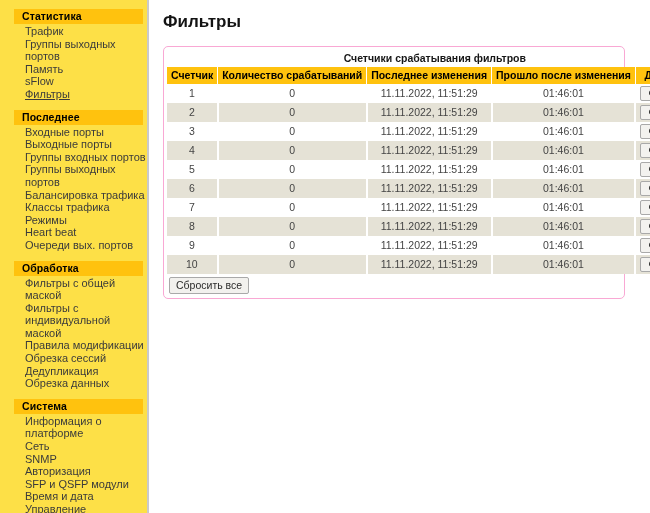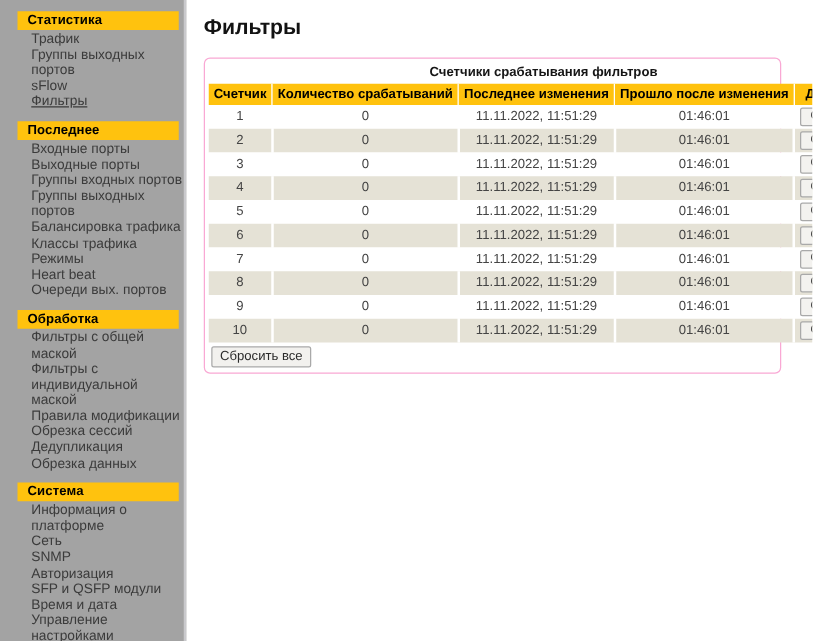--- a/index.html
+++ b/index.html
@@ -26,21 +26,21 @@
     box-sizing: border-box;
   }
 
   
   #sidebar {
     width: 149px;
     min-width: 149px;
     height: 513px;
     box-sizing: border-box;
     border-right: 2px solid #c9c9cc;
-    background: #a3a3a3;
+    background: #fde047;
     padding: 0;
     position: relative;
   }
   .nav-section {
     margin: 0 0 0 0;
   }
   .nav-header {
     background: #ffc20e;
     color: #000000;
     font-weight: bold;
@@ -186,20 +186,23 @@
         <div class="nav-section">
           <div class="nav-header nav-gap-top">Статистика</div>
           <ul class="nav-list">
             <li>
               <a href="#">Трафик</a>
             </li>
             <li>
               <a href="#">Группы выходных портов</a>
             </li>
             <li>
+              <a href="#">Память</a>
+            </li>
+            <li>
               <a href="#">sFlow</a>
             </li>
             <li>
               <a href="#" class="active">Фильтры</a>
             </li>
           </ul>
         </div>
         <div class="nav-section">
           <div class="nav-header nav-gap-top">Последнее</div>
           <ul class="nav-list">

